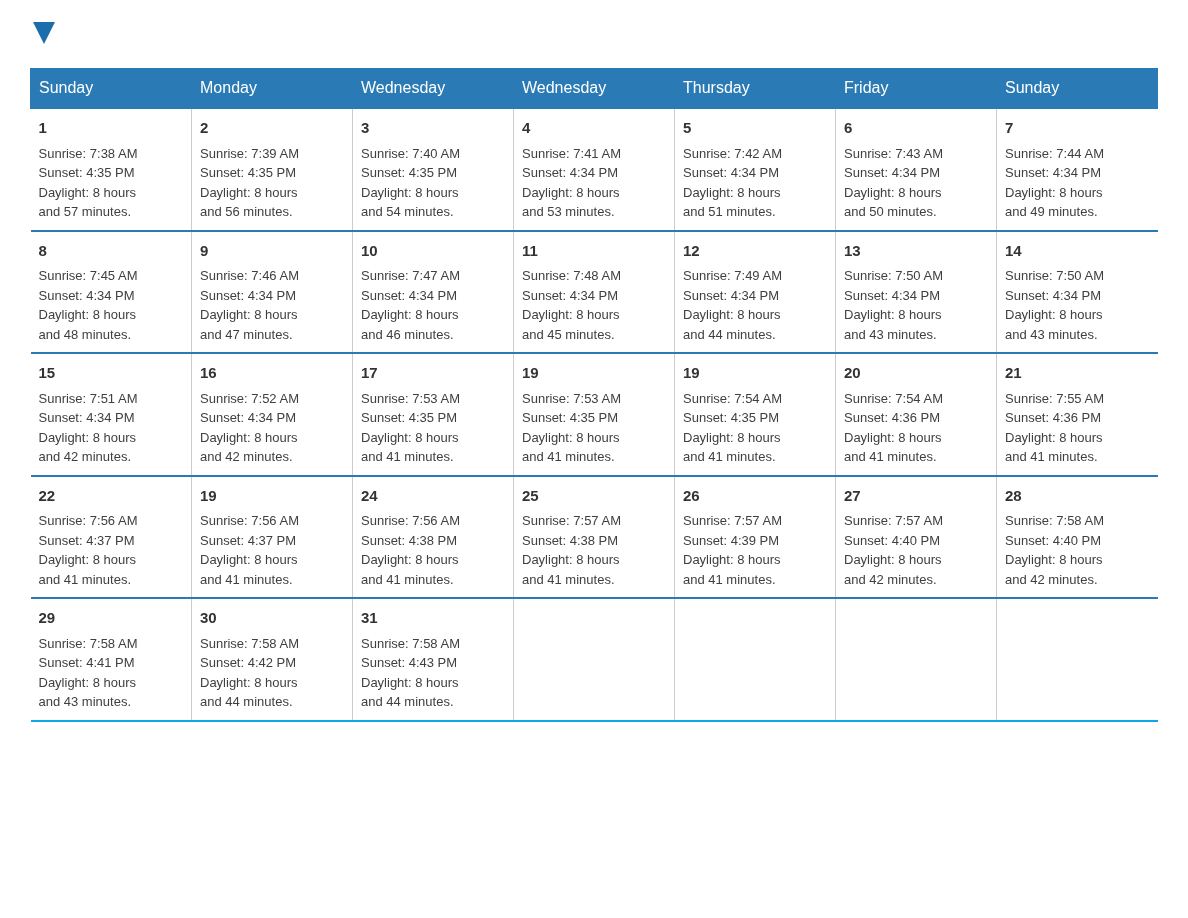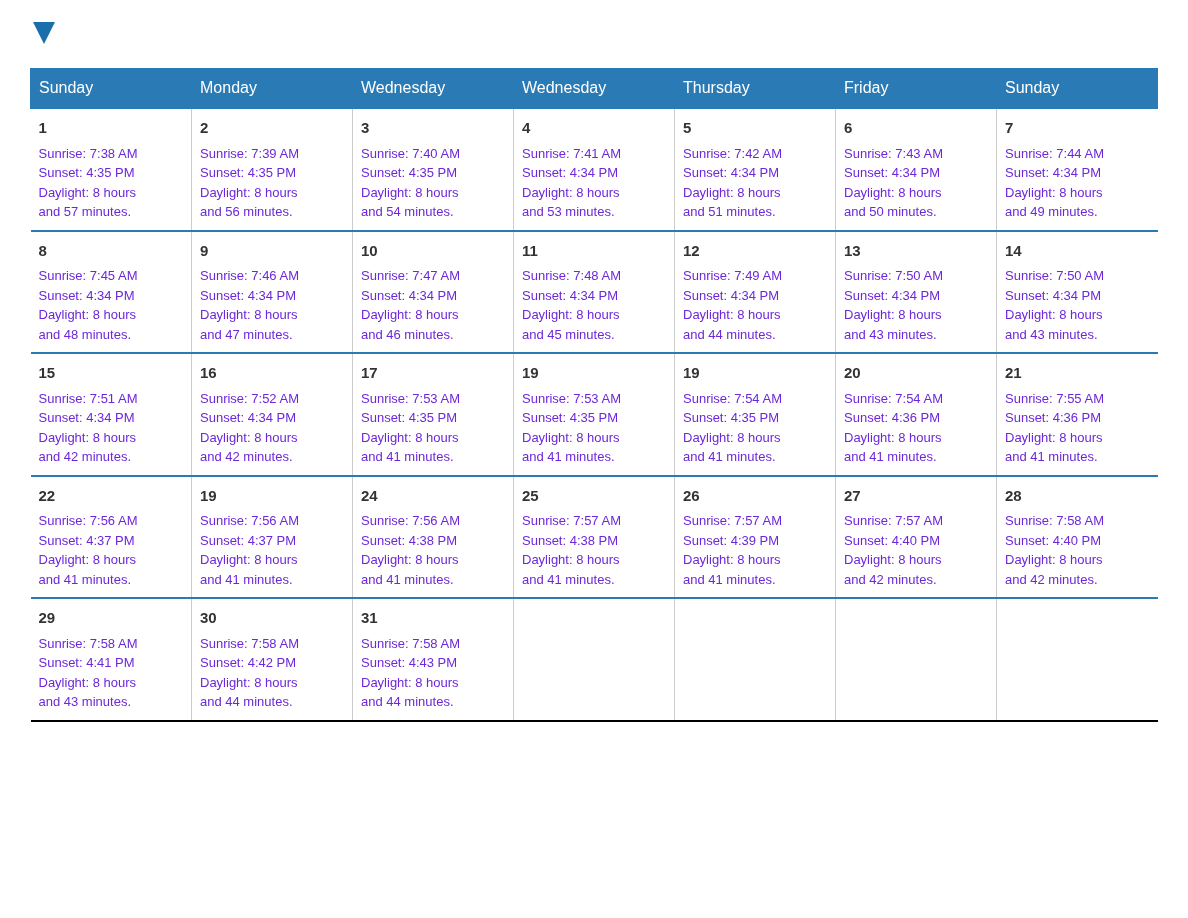--- a/index.html
+++ b/index.html
@@ -80,24 +80,24 @@
       border-right: none;
     }
     .day-num {
       font-size: 15px;
       font-weight: bold;
       display: block;
       margin-bottom: 4px;
     }
     .day-info {
       font-size: 13px;
-      color: #6d28d9;
+      color: #404040;
     }
     tbody tr:last-child td {
-      border-bottom: 2px solid #000000;
+      border-bottom: 2px solid #0ea5e9;
     }
   </style>
 </head>
 <body>
 
 <div class="header">
   <div class="logo-wrapper">
     <div class="logo-top">
       <span class="logo-text-general"></span>
       <div style="display:inline-block; margin-left:3px; margin-top:2px;">

